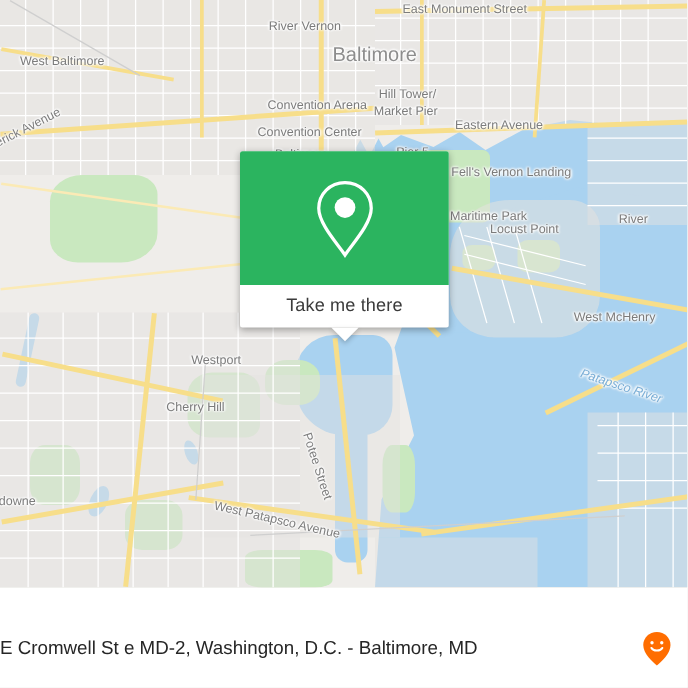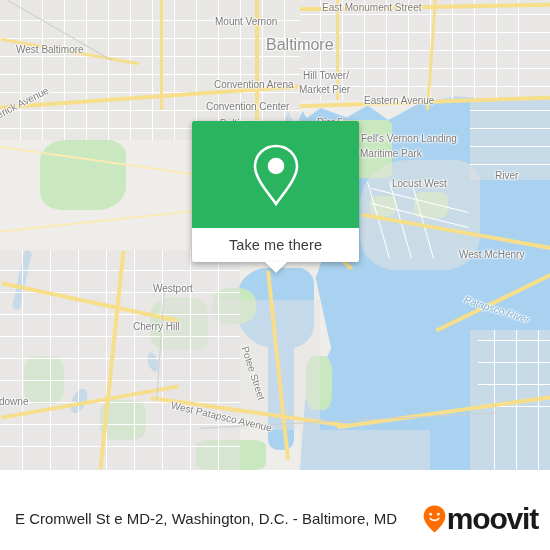--- a/index.html
+++ b/index.html
@@ -69,21 +69,21 @@
              border-top:11px solid #ffffff;filter:drop-shadow(0 2px 2px rgba(0,0,0,.22));}
 
   
   .attrib{position:absolute;left:0;top:463px;width:550px;height:24px;
           background:rgba(255,255,255,.86);display:flex;align-items:center;}
   .attrib span{font-size:12px;color:#4a4a4a;padding-left:10px;}
 
   
   .footer{position:absolute;left:0;top:487px;width:550px;height:63px;background:#ffffff;
           display:flex;align-items:center;}
-  .footer-title{flex:1;padding-left:15px;padding-right:6px;font-size:15px;color:#262626;
+  .footer-title{flex:1;padding-left:0;padding-right:6px;font-size:15px;color:#262626;
                 line-height:22px;}
   .logo{display:flex;align-items:center;padding-right:12px;}
   .logo-pin{width:23px;height:28px;margin-right:1px;}
   .logo-text{font-size:30px;font-weight:bold;color:#1a1a1a;letter-spacing:-1.2px;line-height:30px;}
 </style>
 </head>
 <body>
 
 <div class="screen">
 
@@ -209,35 +209,35 @@
     <div class="rdy" style="left:300px;top:246px;width:60px;height:4px;transform:rotate(44deg)"></div>
     <div class="rdy" style="left:252px;top:196px;width:110px;height:4px;transform:rotate(50deg)"></div>
     <div class="rdy2" style="left:0;top:160px;width:200px;height:2px;transform:rotate(8deg)"></div>
     <div class="rdy2" style="left:0;top:220px;width:200px;height:2px;transform:rotate(-6deg)"></div>
 
     <div class="rail" style="left:0;top:30px;width:120px;height:1px;transform:rotate(30deg)"></div>
     <div class="rail" style="left:160px;top:290px;width:1px;height:110px;transform:rotate(4deg)"></div>
     <div class="rail" style="left:200px;top:420px;width:300px;height:1px;transform:rotate(-3deg)"></div>
 
     <div>
-      <div class="lbl" style="left:215px;top:16px">Mount Vernon</div>
+      <div class="lbl" style="left:215px;top:16px">River Vernon</div>
       <div class="lbl big" style="left:266px;top:36px">Baltimore</div>
       <div class="lbl road" style="left:322px;top:2px">East Monument Street</div>
       <div class="lbl" style="left:16px;top:44px">West Baltimore</div>
       <div class="lbl" style="left:214px;top:79px">Convention Arena</div>
       <div class="lbl" style="left:303px;top:70px">Hill Tower/</div>
       <div class="lbl" style="left:299px;top:84px">Market Pier</div>
       <div class="lbl road" style="left:364px;top:95px">Eastern Avenue</div>
       <div class="lbl" style="left:206px;top:101px">Convention Center</div>
       <div class="lbl" style="left:220px;top:118px">Baltimore</div>
       <div class="lbl" style="left:317px;top:117px">Pier 5</div>
       <div class="lbl" style="left:361px;top:133px">Fell's Vernon Landing</div>
-      <div class="lbl" style="left:360px;top:148px">Maritime Park</div>
+      <div class="lbl" style="left:360px;top:168px">Maritime Park</div>
       <div class="lbl" style="left:495px;top:170px">River</div>
-      <div class="lbl" style="left:392px;top:178px">Locust West</div>
+      <div class="lbl" style="left:392px;top:178px">Locust Point</div>
       <div class="lbl" style="left:459px;top:249px">West McHenry</div>
       <div class="lbl" style="left:153px;top:283px">Westport</div>
       <div class="lbl wtr" style="left:463px;top:304px;transform:rotate(18deg)">Patapsco River</div>
       <div class="lbl" style="left:133px;top:321px">Cherry Hill</div>
       <div class="lbl" style="left:-6px;top:396px">sdowne</div>
       <div class="lbl road" style="left:250px;top:345px;transform:rotate(72deg);transform-origin:left top">Potee Street</div>
       <div class="lbl road" style="left:170px;top:411px;transform:rotate(13deg)">West Patapsco Avenue</div>
       <div class="lbl road" style="left:-6px;top:97px;transform:rotate(-27deg)">erick Avenue</div>
     </div>
 
@@ -258,17 +258,16 @@
 
   <div class="footer">
     <div class="footer-title">E Cromwell St e MD-2, Washington, D.C. - Baltimore, MD</div>
     <div class="logo">
       <svg class="logo-pin" viewBox="0 0 23 28">
         <path d="M11.5 0.6 C5.4 0.6 0.6 5.2 0.6 11 C0.6 18 8.2 24.6 11.5 27.4 C14.8 24.6 22.4 18 22.4 11 C22.4 5.2 17.6 0.6 11.5 0.6 Z" fill="#ff6d00"></path>
         <circle cx="7.6" cy="9.2" r="1.35" fill="#ffffff"></circle>
         <circle cx="15.4" cy="9.2" r="1.35" fill="#ffffff"></circle>
         <path d="M7.2 13.4 C8.6 16.1 14.4 16.1 15.8 13.4" fill="none" stroke="#ffffff" stroke-width="1.7" stroke-linecap="round"></path>
       </svg>
-      <span class="logo-text">moovit</span>
     </div>
   </div>
 
 </div>
 
 </body></html>

